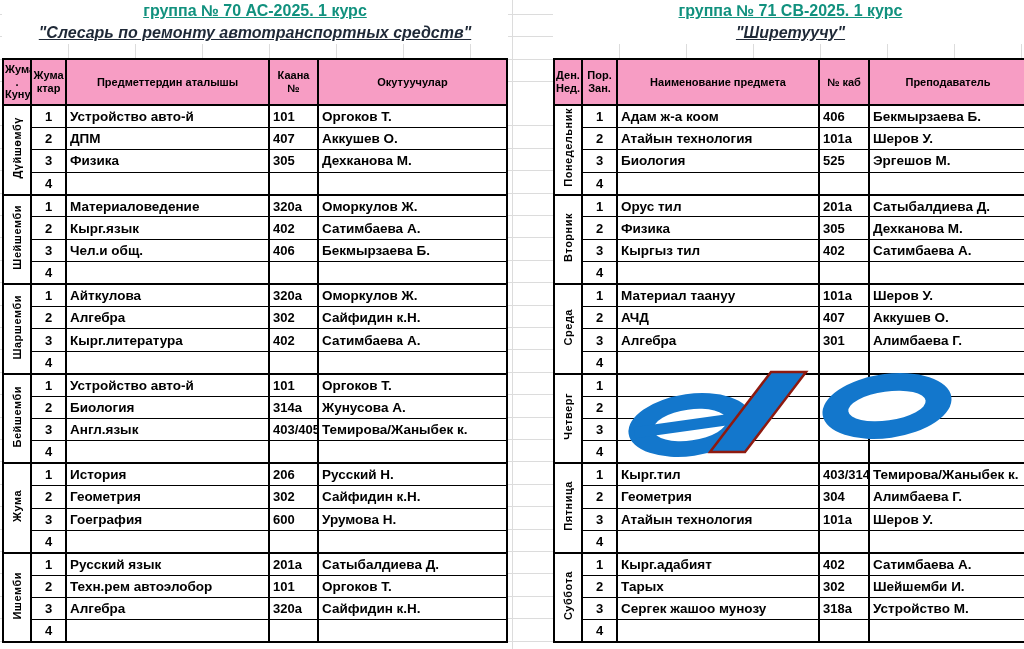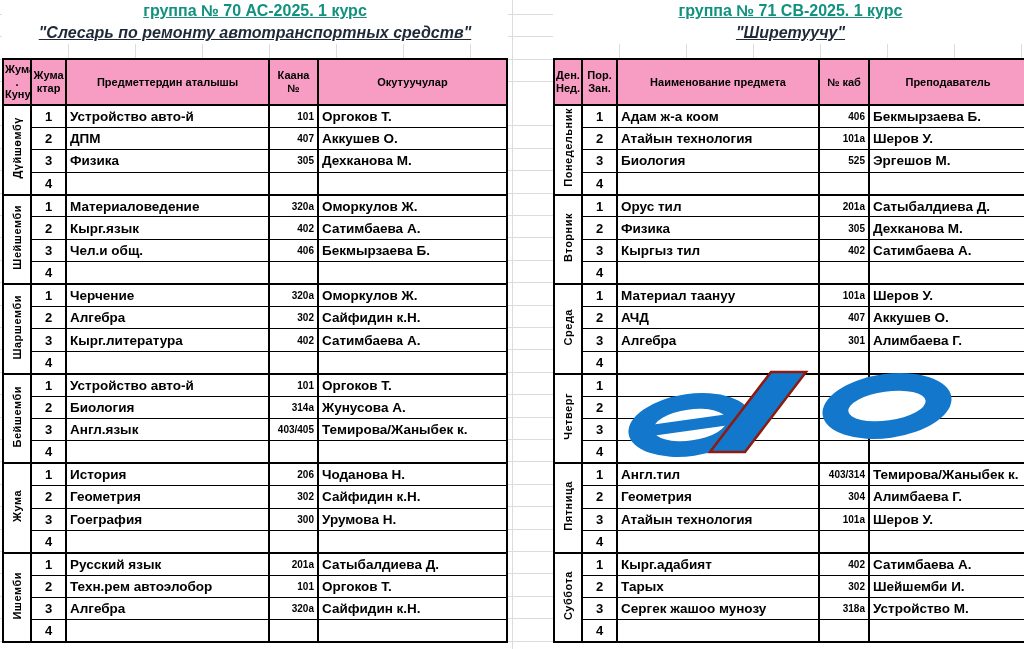--- a/index.html
+++ b/index.html
@@ -34,21 +34,21 @@
   td{border-top-width:1px;border-bottom-width:1px;height:22.4px;padding:0 3px;background:#fff;}
   tr.block-start td{border-top-width:2px;}
   tr.block-end td{border-bottom-width:2px;}
   td.day{border-top-width:2px;border-bottom-width:2px;text-align:center;padding:0;}
   .vtext{
     display:inline-block;writing-mode:vertical-rl;transform:rotate(180deg);
     font-weight:bold;font-size:11px;letter-spacing:.5px;line-height:1;
   }
   td.num{text-align:center;font-weight:bold;font-size:13px;}
   td.subject,td.teacher{font-weight:bold;font-size:13.5px;text-align:left;}
-  td.room{text-align:right;font-weight:bold;font-size:10px;}
+  td.room{text-align:left;font-weight:bold;font-size:13px;}
   .left col.c1{width:28px}.left col.c2{width:35px}.left col.c3{width:203px}.left col.c4{width:49px}
   .right col.c1{width:28px}.right col.c2{width:35px}.right col.c3{width:202px}.right col.c4{width:50px}
   #watermark{position:absolute;left:610px;top:365px;z-index:4;pointer-events:none;overflow:visible;}
   #watermark .wm-blue{fill:var(--watermark-blue,#1377CC);}
   #watermark .wm-white{fill:#ffffff;}
   #watermark .wm-slash{fill:var(--watermark-blue,#1377CC);stroke:var(--watermark-red,#8E1A10);stroke-width:2.5;}
 </style>
 </head>
 <body>
 
@@ -125,21 +125,21 @@
         </tr>
         <tr class="block-end">
           <td class="num">4</td>
           <td class="subject"></td>
           <td class="room"></td>
           <td class="teacher"></td>
         </tr>
         <tr class="block-start">
           <td class="day" rowspan="4"><span class="vtext">Шаршемби</span></td>
           <td class="num">1</td>
-          <td class="subject">Черчение</td>
+          <td class="subject">Айткулова</td>
           <td class="room">320а</td>
           <td class="teacher">Оморкулов Ж.</td>
         </tr>
         <tr>
           <td class="num">2</td>
           <td class="subject">Алгебра</td>
           <td class="room">302</td>
           <td class="teacher">Сайфидин к.Н.</td>
         </tr>
         <tr>
@@ -177,32 +177,32 @@
           <td class="num">4</td>
           <td class="subject"></td>
           <td class="room"></td>
           <td class="teacher"></td>
         </tr>
         <tr class="block-start">
           <td class="day" rowspan="4"><span class="vtext">Жума</span></td>
           <td class="num">1</td>
           <td class="subject">История</td>
           <td class="room">206</td>
-          <td class="teacher">Чоданова Н.</td>
+          <td class="teacher">Русский Н.</td>
         </tr>
         <tr>
           <td class="num">2</td>
           <td class="subject">Геометрия</td>
           <td class="room">302</td>
           <td class="teacher">Сайфидин к.Н.</td>
         </tr>
         <tr>
           <td class="num">3</td>
           <td class="subject">Гоеграфия</td>
-          <td class="room">300</td>
+          <td class="room">600</td>
           <td class="teacher">Урумова Н.</td>
         </tr>
         <tr class="block-end">
           <td class="num">4</td>
           <td class="subject"></td>
           <td class="room"></td>
           <td class="teacher"></td>
         </tr>
         <tr class="block-start">
           <td class="day" rowspan="4"><span class="vtext">Ишемби</span></td>
@@ -353,21 +353,21 @@
         </tr>
         <tr class="block-end">
           <td class="num">4</td>
           <td class="subject"></td>
           <td class="room"></td>
           <td class="teacher"></td>
         </tr>
         <tr class="block-start">
           <td class="day" rowspan="4"><span class="vtext">Пятница</span></td>
           <td class="num">1</td>
-          <td class="subject">Англ.тил</td>
+          <td class="subject">Кырг.тил</td>
           <td class="room">403/314</td>
           <td class="teacher">Темирова/Жаныбек к.</td>
         </tr>
         <tr>
           <td class="num">2</td>
           <td class="subject">Геометрия</td>
           <td class="room">304</td>
           <td class="teacher">Алимбаева Г.</td>
         </tr>
         <tr>

